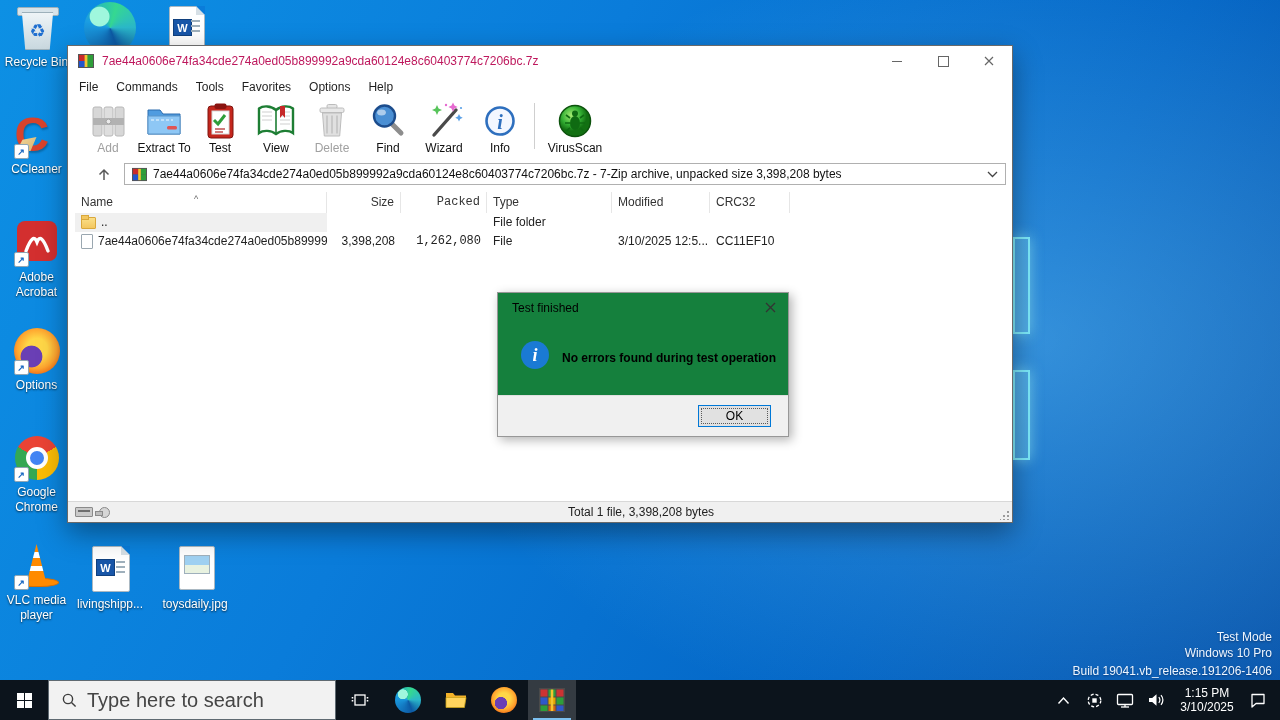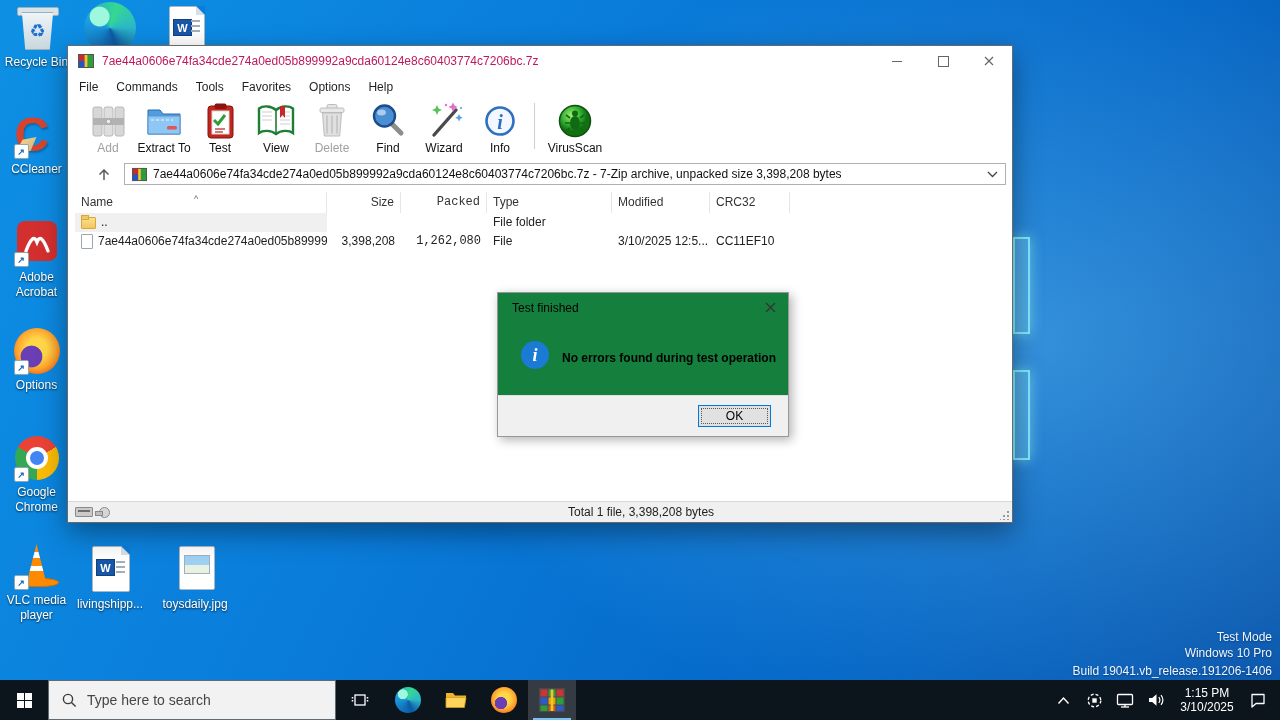--- a/index.html
+++ b/index.html
@@ -105,21 +105,21 @@
        display:flex;align-items:center;justify-content:center;}
   .okfocus{position:absolute;inset:2px;border:1px dotted #5a5a5a;pointer-events:none;}
   
   .tb{position:absolute;left:0;top:680px;width:1280px;height:40px;background:#0c141c;z-index:30;display:flex;color:#fff;}
   .tb-btn{width:48px;height:40px;display:flex;align-items:center;justify-content:center;position:relative;}
   .tb-active{background:rgba(255,255,255,.17);}
   .tb-active .ul{position:absolute;left:5px;right:5px;bottom:0;height:2px;background:#7cc0f0;}
   .winlogo{display:grid;grid-template-columns:7px 7px;grid-template-rows:7px 7px;gap:1px;}
   .winlogo span{background:#fff;}
   .tbsearch{width:288px;height:40px;background:#f2f2f2;border:1px solid #5f6a72;box-sizing:border-box;display:flex;align-items:center;gap:10px;
-       padding-left:13px;color:#454545;font-size:14px;}
+       padding-left:13px;color:#454545;font-size:20px;}
   .tray{display:flex;align-items:center;gap:7px;margin-left:auto;padding-right:10px;}
   .tray .ti{width:24px;height:40px;display:flex;align-items:center;justify-content:center;}
   .clock{width:64px;text-align:center;font-size:12px;line-height:14px;}
   .mini-round{width:26px;height:26px;border-radius:50%;}
   .ffx-s{background:radial-gradient(circle at 38% 62%, #6a3fb5 0 26%, rgba(0,0,0,0) 28%),
          radial-gradient(circle at 50% 45%, #ffd747 0 30%, #ffa52f 58%, #f06210 85%);}
 </style>
 </head>
 <body>
 

